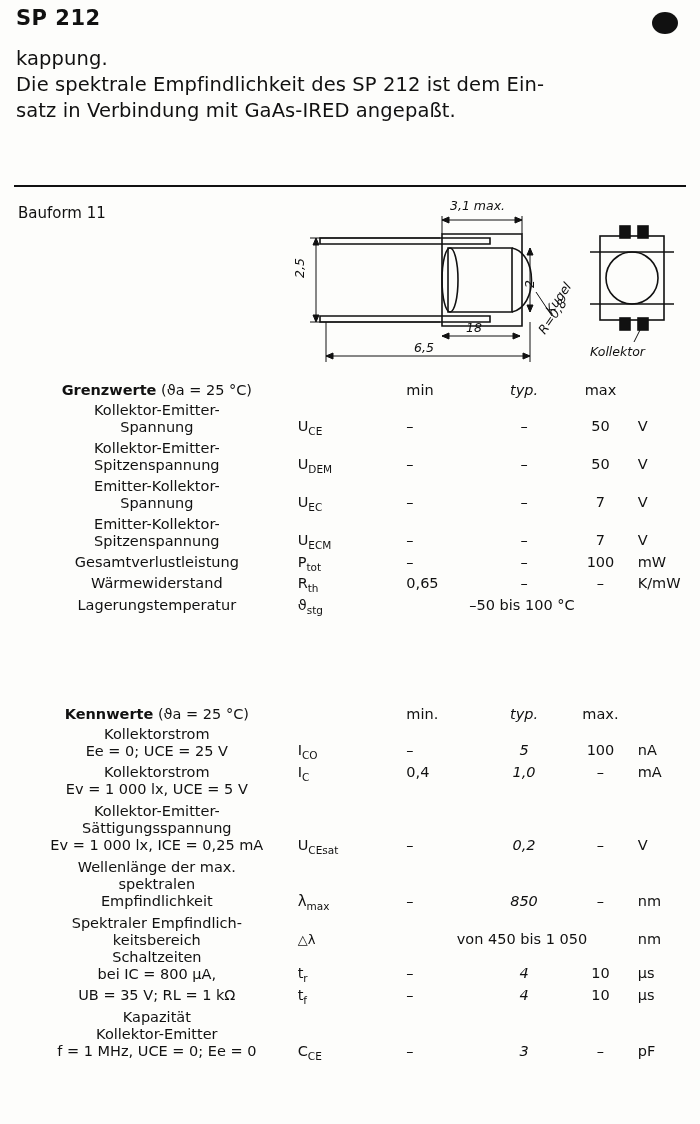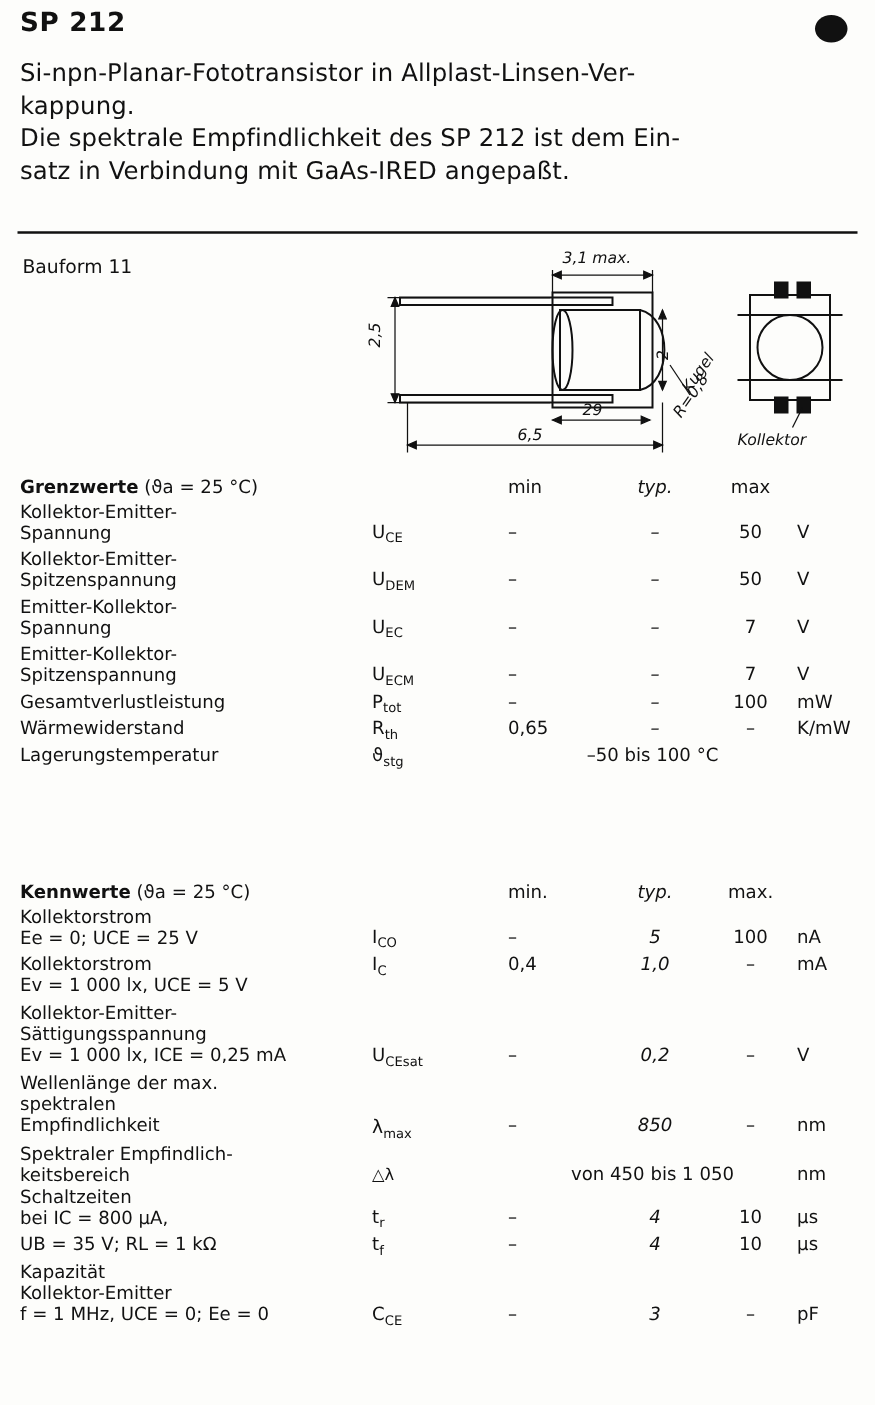--- a/index.html
+++ b/index.html
@@ -46,21 +46,21 @@
   .drawing svg{display:block;}
   .dlabel{position:absolute;font-size:12.5px;font-style:italic;}
 
   
   .sect{
     position:absolute;left:16px;width:668px;
     font-size:14.5px;
   }
   .tbl{width:668px;border-collapse:collapse;}
   .tbl td{vertical-align:top;padding:0;line-height:17px;}
-  .c-desc{width:280px;}
+  .c-desc{width:280px;text-align:center;}
   .c-sym{width:108px;}
   .c-min{width:78px;text-align:left;}
   .c-typ{width:78px;text-align:center;font-style:italic;}
   .c-max{width:74px;text-align:center;}
   .c-unit{width:46px;text-align:left;padding-left:6px;}
   .c-span{text-align:center;}
   .bold{font-weight:bold;}
   .hdr td{padding-bottom:3px;}
   sub{font-size:10.5px;}
   .sym{white-space:nowrap;}
@@ -70,21 +70,20 @@
 </style>
 </head>
 <body>
 
 <div class="page">
 
   <div class="title">SP 212</div>
   <div class="blob"></div>
 
   <div class="intro">
-    <span class="l">Si-npn-Planar-Fototransistor in  Allplast-Linsen-Ver-</span>
     <span class="l">kappung.</span>
     <span class="l">Die spektrale Empfindlichkeit des SP 212 ist dem Ein-</span>
     <span class="l">satz in Verbindung mit GaAs-IRED angepaßt.</span>
   </div>
 
   <div class="rule r1"></div>
 
   <div class="bauform">Bauform 11</div>
 
   <div class="drawing">
@@ -154,21 +153,21 @@
         <line x1="300" y1="108" x2="384" y2="108"></line>
       </g>
       <g stroke="#111" stroke-width="1">
         <line x1="352" y1="130" x2="344" y2="146"></line>
       </g>
     </svg>
 
     <div class="dlabel" style="left:160px;top:2px;">3,1 max.</div>
     <div class="dlabel" style="left:2px;top:82px;transform:rotate(-90deg);transform-origin:left top;">2,5</div>
     <div class="dlabel" style="left:232px;top:92px;transform:rotate(-90deg);transform-origin:left top;">2</div>
-    <div class="dlabel" style="left:176px;top:124px;">29</div>
+    <div class="dlabel" style="left:176px;top:124px;">18</div>
     <div class="dlabel" style="left:124px;top:144px;">6,5</div>
     <div class="dlabel" style="left:252px;top:112px;transform:rotate(-55deg);transform-origin:left top;">Kugel</div>
     <div class="dlabel" style="left:245px;top:132px;transform:rotate(-55deg);transform-origin:left top;">R=0,8</div>
     <div class="dlabel" style="left:300px;top:148px;">Kollektor</div>
   </div>
 
   <div class="sect" style="top:382px;">
     <table class="tbl">
       <tbody>
           <tr class="hdr">

